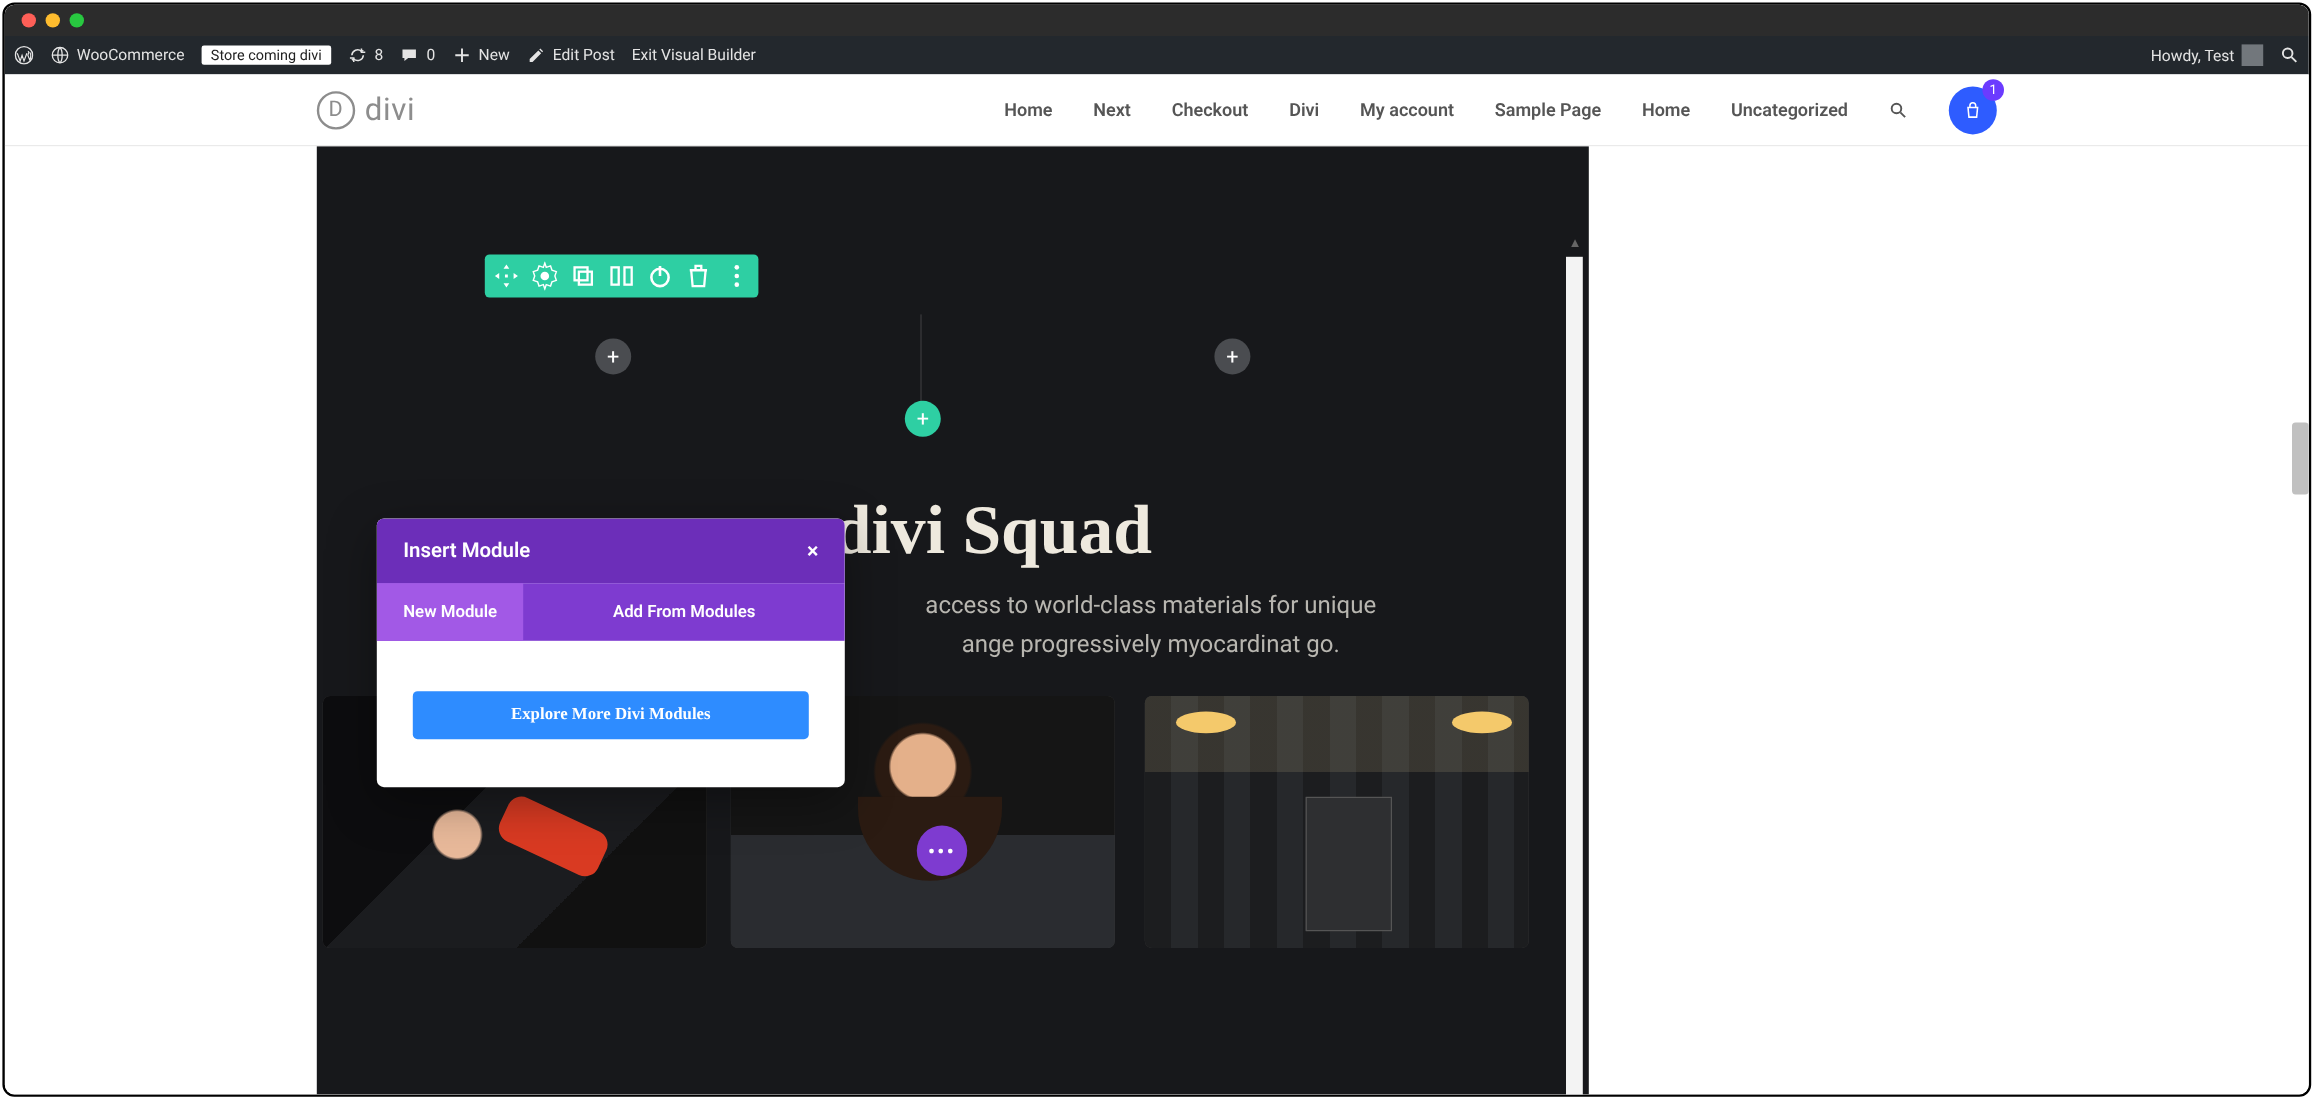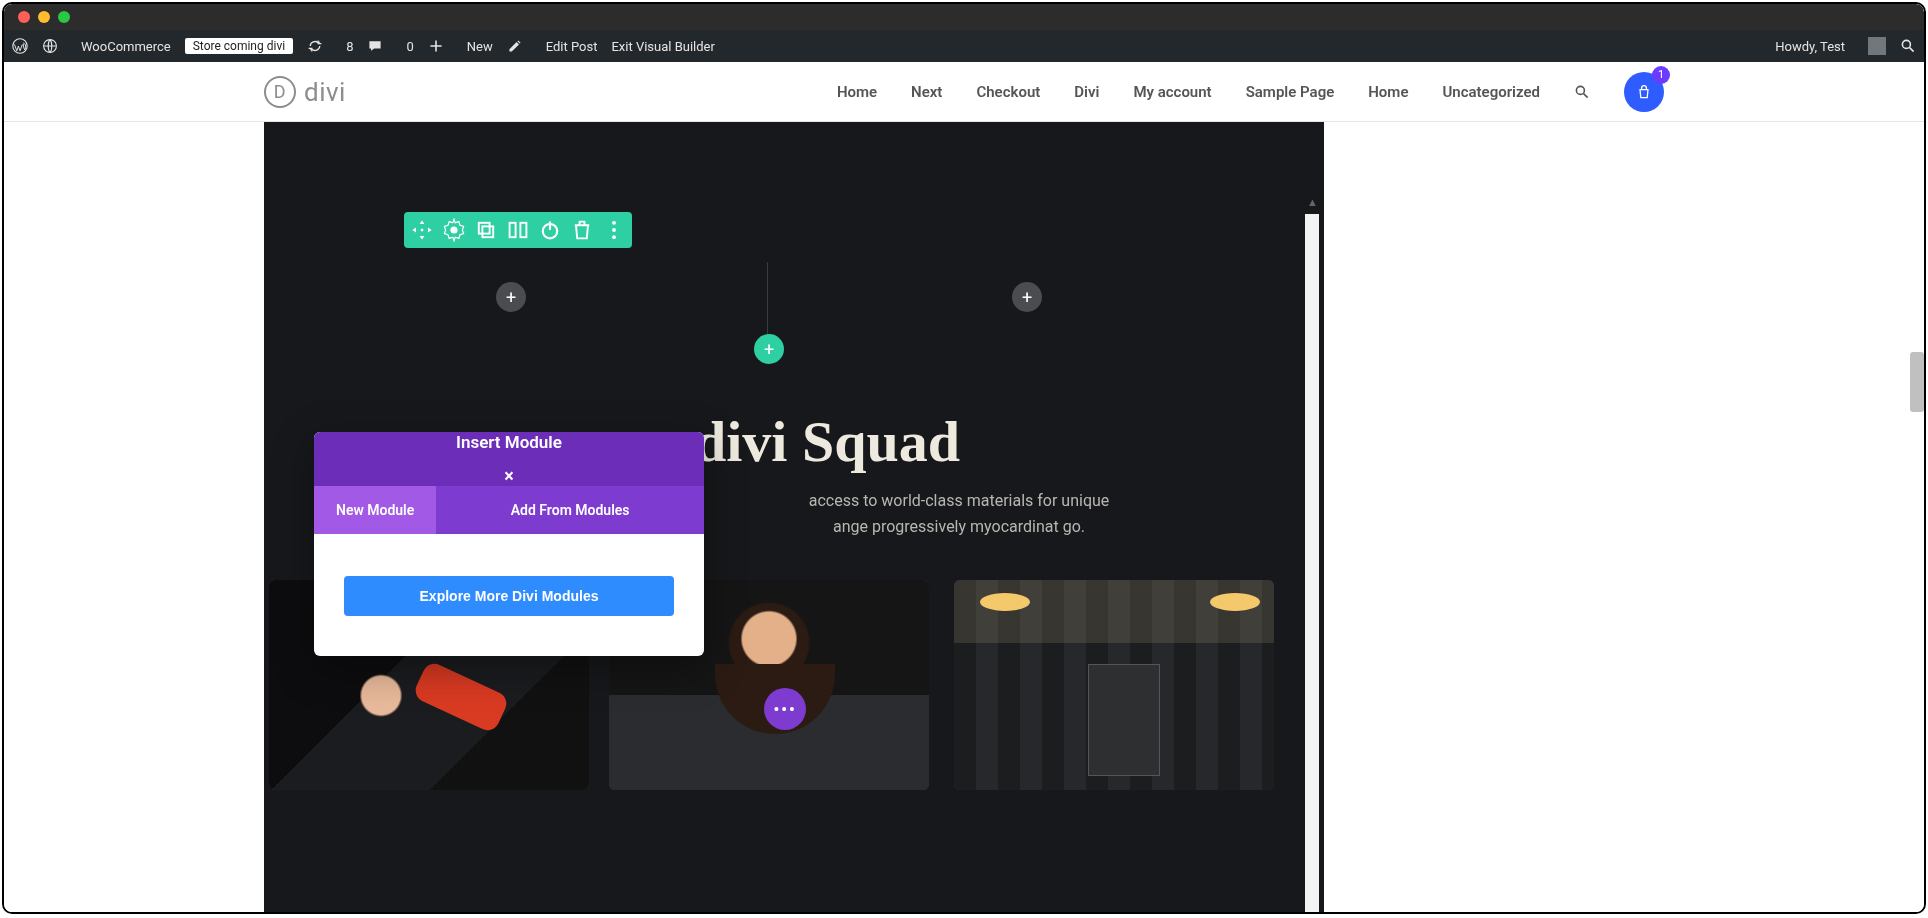--- a/index.html
+++ b/index.html
@@ -13,21 +13,21 @@
   .mac-green { background: #28c840; }
 
   .outer-frame { border: 2px solid #000; border-radius: 10px; margin: 2px; height: 912px; overflow: hidden; position: relative; }
 
   
   .wp-adminbar {
     height: 32px; background: #23282d; color: #e4e4e4; display: flex; align-items: center; font-size: 13px;
     padding: 0 8px; justify-content: space-between;
   }
   .wp-adminbar-left, .wp-adminbar-right { display: flex; align-items: center; gap: 14px; }
-  .wp-ab-item { display: flex; align-items: center; gap: 23px; color: #e4e4e4; cursor: pointer; }
+  .wp-ab-item { display: flex; align-items: flex-end; gap: 6px; color: #e4e4e4; cursor: pointer; }
   .wp-ab-item svg { width: 16px; height: 16px; }
   .store-badge { background: #fff; color: #222; padding: 1px 8px; border-radius: 2px; font-size: 12px; }
   .howdy-avatar { width: 18px; height: 18px; background: #72777c; display:inline-block; }
 
   
   .site-header {
     height: 60px; background: #fff; display: flex; align-items: center; justify-content: space-between;
     padding: 0 0 0 260px; border-bottom: 1px solid #e5e5e5;
   }
   .logo { display: flex; align-items: center; gap: 8px; color: #8d8d8d; font-size: 26px; letter-spacing: .5px; }
@@ -47,43 +47,43 @@
   
   .sec-toolbar { position:absolute; left:140px; top:90px; height:36px; background:#2ecfa3; border-radius:4px; display:flex; align-items:center; padding:0 6px; gap:8px; }
   .sec-toolbar .tb { width:24px; height:24px; display:flex; align-items:center; justify-content:center; color:#fff; cursor:pointer; }
 
   .add-gray { position:absolute; width:30px; height:30px; border-radius:50%; background:#4a4c50; color:#fff; display:flex;align-items:center;justify-content:center; font-size:18px; cursor:pointer;}
   .add-teal { position:absolute; width:30px; height:30px; border-radius:50%; background:#2ecfa3; color:#fff; display:flex;align-items:center;justify-content:center; font-size:18px; cursor:pointer;}
   .col-divider { position:absolute; left:503px; top:140px; width:1px; height:90px; background:#3a3b3e; }
 
   
   .hero-title { position:absolute; left:430px; top:286px; font-family: Georgia, "Times New Roman", serif; font-size:58px; font-weight:700; color:#eee9de; }
-  .hero-sub { position:absolute; left:430px; top:366px; width:530px; font-size:16px; line-height:1.6; color:#b8b6b0; text-align:center; }
+  .hero-sub { position:absolute; left:430px; top:366px; width:530px; font-size:20px; line-height:1.6; color:#b8b6b0; text-align:center; }
 
   
   .img-card { position:absolute; top:458px; width:320px; height:210px; border-radius:6px; background:#3a3a3a; overflow:hidden; }
   .img1 { left:5px; }
   .img2 { left:345px; }
   .img3 { left:690px; }
   .img-content { width:100%; height:100%; display:flex; }
 
   .fab-purple { position:absolute; left:500px; top:566px; width:42px; height:42px; border-radius:50%; background:#7e3bd0; color:#fff; display:flex;align-items:center;justify-content:center; letter-spacing:2px; font-weight:bold; cursor:pointer;}
 
   
   .modal { position:absolute; left:310px; top:310px; width:390px; background:#fff; border-radius:6px; box-shadow:0 12px 40px rgba(0,0,0,.35); z-index:50; overflow:hidden; font-size:14px;}
-  .modal-header { background:#6c2eb9; color:#fff; height:54px; display:flex; align-items:center; justify-content:space-between; padding:0 22px; font-size:17px; font-weight:600;flex-direction:column;}
+  .modal-header { background:#6c2eb9; color:#fff; height:54px; display:flex; align-items:center; justify-content:space-between; padding:0 22px; font-size:17px; font-weight:600;}
   .modal-close { color:#fff; font-size:18px; cursor:pointer; }
   .modal-tabs { display:flex; background:#7e3bd0; }
   .modal-tab { flex:0 0 auto; padding:16px 22px; color:#fff; font-weight:600; cursor:pointer; }
   .modal-tab.active { background:#a259e6; }
   .modal-body { padding:26px 30px 40px; }
   .search-input { width:100%; height:34px; background:#eff1f5; border:1px solid #e1e4ea; padding:0 10px; font-size:14px; color:#555; }
   .module-tile { margin-top:16px; width:160px; height:50px; background:#3a66ff; color:#fff; border-radius:4px; display:flex; flex-direction:column; align-items:center; justify-content:center; font-size:11px; font-weight:600; gap:2px; cursor:pointer;}
   .module-tile svg { width:18px; height:14px; }
-  .explore-btn { margin-top:16px; width:100%; height:40px; background:#2e8cff; color:#fff; border:none; border-radius:4px; font-size:14px; font-weight:600; cursor:pointer;}
+  .explore-btn { margin-top:16px; width:100%; height:40px; background:#2e8cff; color:#fff; border:none; border-radius:4px; font-size:14px; font-weight:600; cursor:pointer;font-family:Liberation Serif, serif;}
 
   
   .barber-a { background: radial-gradient(circle at 35% 55%, #e8b99a 0 8%, transparent 9%),
                           linear-gradient(135deg,#0d0d0f 0 40%, #1b1c1f 40% 70%, #111 70% 100%);
               position:relative; }
   .barber-a::after{content:"";position:absolute;left:46%;top:46%;width:90px;height:40px;background:#d93a22;border-radius:12px;transform:rotate(25deg);} 
   .barber-b { background: radial-gradient(circle at 50% 28%, #e4b08a 0 12%, transparent 13%),
                           radial-gradient(circle at 50% 30%, #2b1b12 0 18%, transparent 19%),
                           linear-gradient(180deg,#151515 0 55%, #2a2c30 55% 100%);
               position:relative; }

